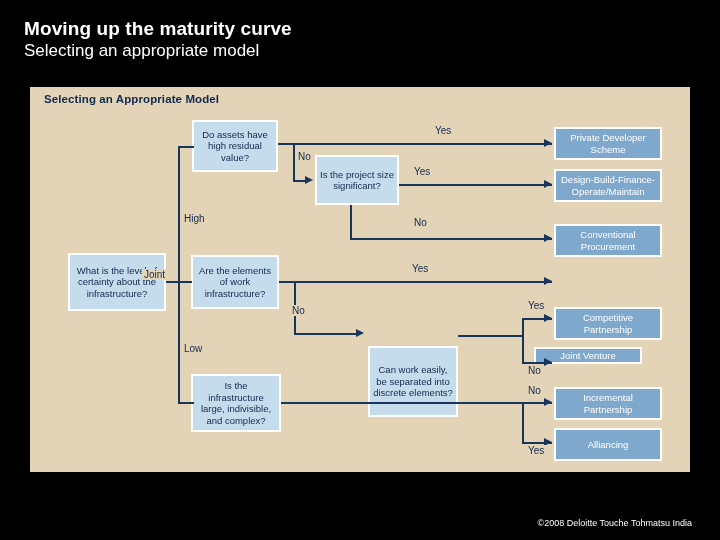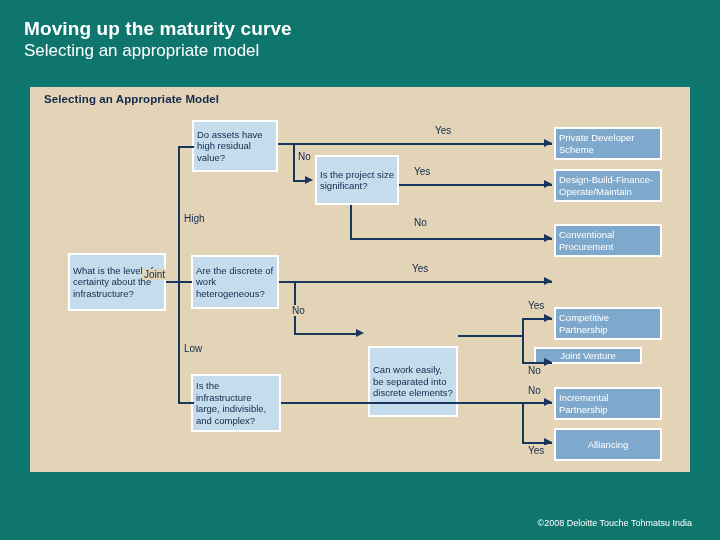--- a/index.html
+++ b/index.html
@@ -12,21 +12,21 @@
     background: #0b0b6b;
     font-family: "Liberation Sans", sans-serif;
     overflow: hidden;
     position: relative;
   }
   #slide {
     position: absolute;
     left: 0; top: 0;
     width: 720px;
     height: 540px;
-    background: #0f766e;
+    background: #000000;
   }
   
   #title-block {
     position: absolute;
     left: 24px;
     top: 18px;
     width: 660px;
   }
   #title-main {
     color: #ffffff;
@@ -63,21 +63,21 @@
     letter-spacing: 0.1px;
     white-space: nowrap;
   }
   
   .dbox, .obox {
     position: absolute;
     box-sizing: border-box;
     display: flex;
     align-items: center;
     justify-content: center;
-    text-align: left;
+    text-align: center;
     border: 2px solid #ffffff;
   }
   .dbox {
     background: #c5dced;
     color: #12294d;
     font-size: 9.5px;
     line-height: 11.5px;
     font-weight: normal;
   }
   .obox {
@@ -141,21 +141,21 @@
 
     <div class="dbox" style="left:162px; top:33px; width:86px; height:52px;">
       <span>Do assets have high residual value?</span>
     </div>
 
     <div class="dbox" style="left:285px; top:68px; width:84px; height:50px;">
       <span>Is the project size significant?</span>
     </div>
 
     <div class="dbox" style="left:161px; top:168px; width:88px; height:54px;">
-      <span>Are the discrete of work heterogeneous?</span>
+      <span>Are the elements of work infrastructure?</span>
     </div>
 
     <div class="dbox" style="left:338px; top:219px; width:90px; height:71px;margin-top:40px;">
       <span>Can work easily, be separated into discrete elements?</span>
     </div>
 
     <div class="dbox" style="left:161px; top:287px; width:90px; height:58px;">
       <span>Is the infrastructure large, indivisible, and complex?</span>
     </div>
 

